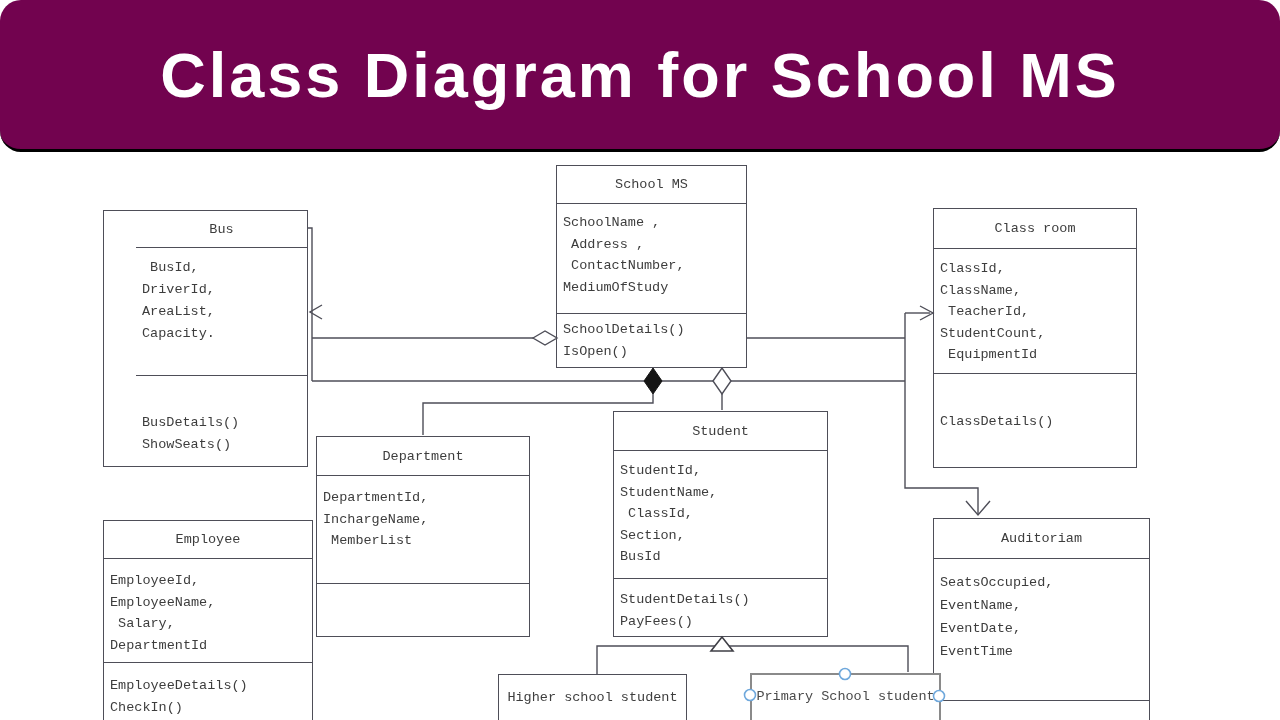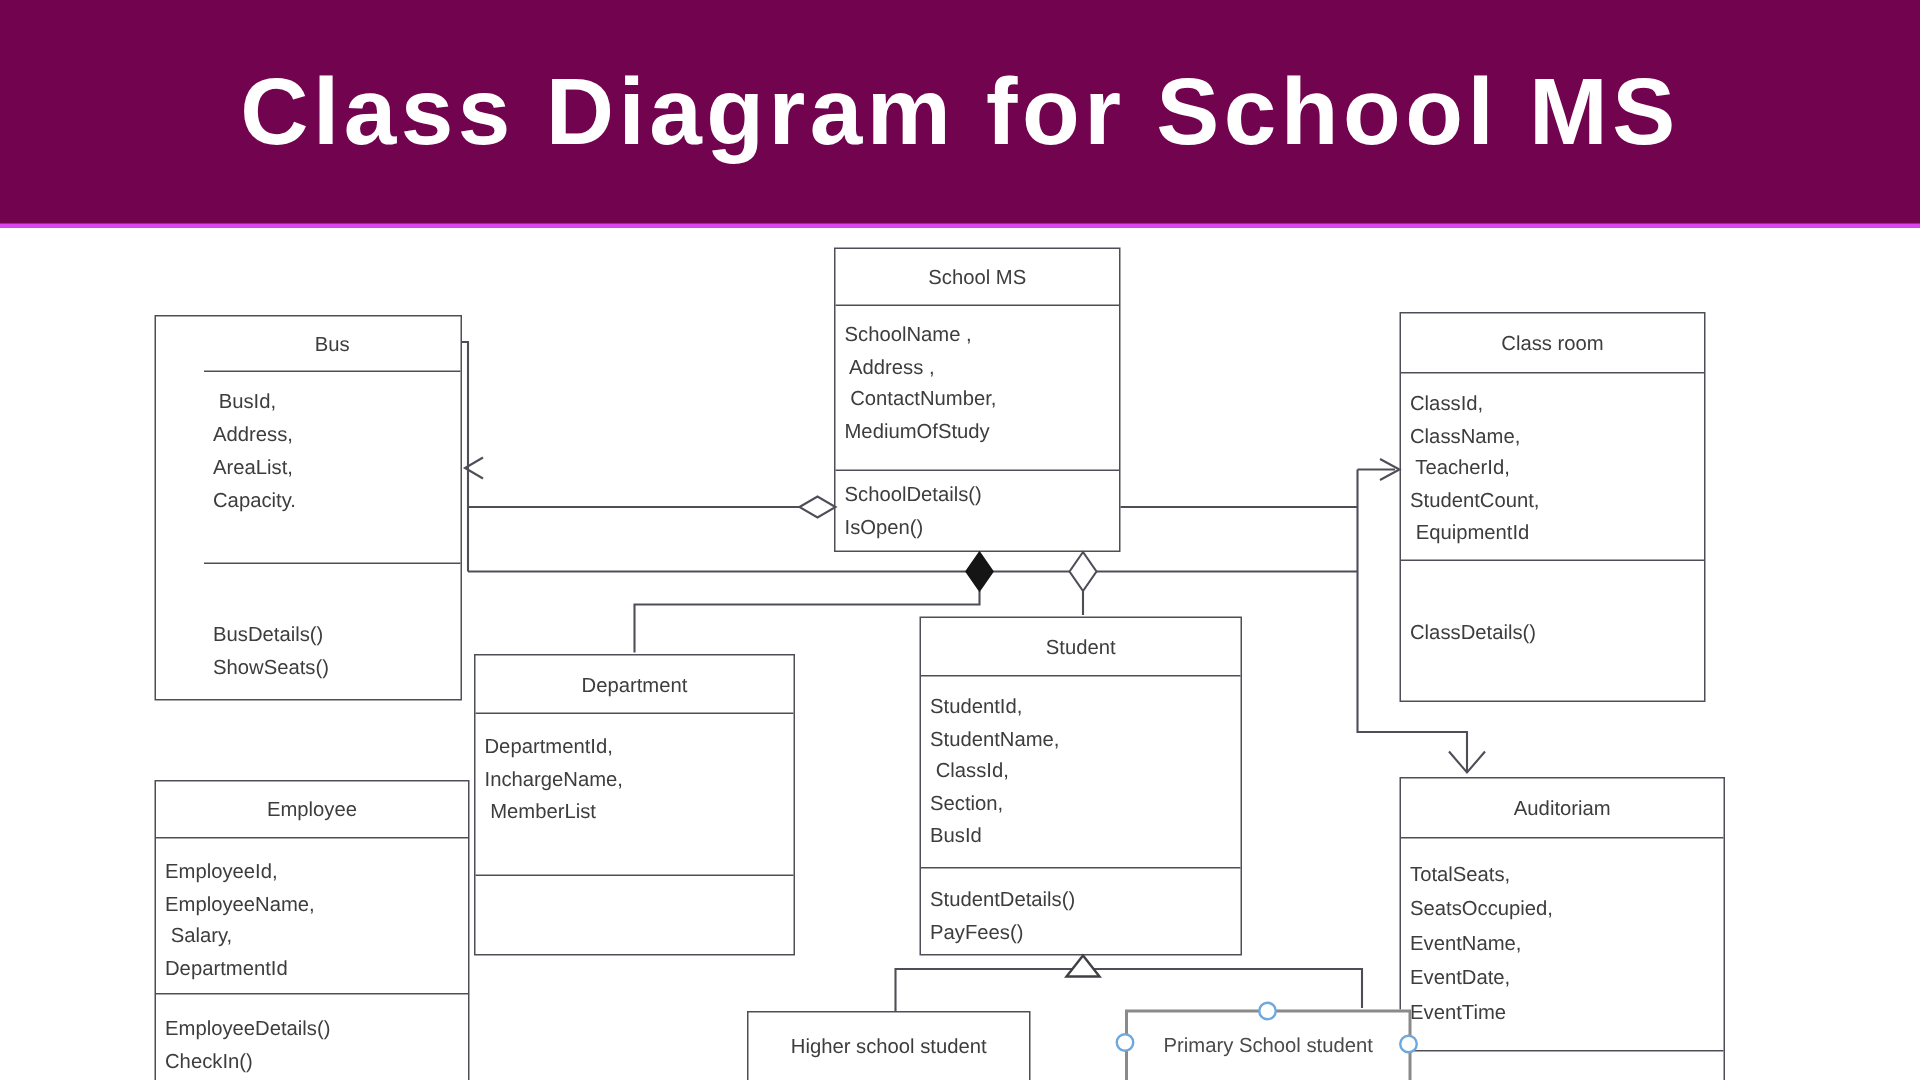--- a/index.html
+++ b/index.html
@@ -1,26 +1,26 @@
 <!DOCTYPE html>
 <html><head>
 <meta charset="utf-8">
 <style>
   html,body{margin:0;padding:0;}
   #screen{position:relative;width:1280px;height:720px;background:#ffffff;overflow:hidden;
           font-family:"Liberation Sans",sans-serif;}
   
   #header{position:absolute;left:0;top:0;width:1280px;height:152px;background:#72034F;
-          border-bottom:3px solid #d946ef;box-sizing:border-box;
-          display:flex;align-items:center;justify-content:center;}
+          border-bottom:3px solid #000000;box-sizing:border-box;
+          display:flex;align-items:center;justify-content:center;border-radius:21px;}
   #header .title{color:#ffffff;font-weight:bold;font-size:63px;letter-spacing:3px;
           font-family:"Liberation Sans",sans-serif;}
   
   .uml-box{position:absolute;background:#ffffff;border:1px solid #4e4e58;box-sizing:border-box;
-          font-size:13.5px;color:#3d3d3d;z-index:1;}
+          font-size:13.5px;color:#3d3d3d;z-index:1;font-family:Liberation Mono, monospace;}
   .sec-title{display:flex;align-items:center;justify-content:center;box-sizing:border-box;}
   .divided{border-bottom:1px solid #4e4e58;}
   .sec{box-sizing:border-box;padding-left:6px;}
   .row{white-space:pre;line-height:21.5px;}
   .selected{border:2px solid #8a8a8a;color:#4a4a4a;}
   svg{position:absolute;left:0;top:0;z-index:2;pointer-events:none;}
 </style>
 </head>
 <body>
 <div id="screen">
@@ -40,21 +40,21 @@
   <div class="sec" style="padding-top:5px">
     <div class="row">SchoolDetails()</div>
     <div class="row">IsOpen()</div>
   </div>
 </div>
 
 <div class="uml-box" style="left:103px;top:210px;width:205px;height:257px;padding-left:32px;">
   <div class="sec-title divided" style="height:37px">Bus</div>
   <div class="sec divided" style="height:128px;padding-top:9px">
     <div class="row" style="line-height:22px"> BusId,</div>
-    <div class="row" style="line-height:22px">Address,</div>
+    <div class="row" style="line-height:22px">DriverId,</div>
     <div class="row" style="line-height:22px">AreaList,</div>
     <div class="row" style="line-height:22px">Capacity.</div>
   </div>
   <div class="sec" style="padding-top:36px">
     <div class="row">BusDetails()</div>
     <div class="row">ShowSeats()</div>
   </div>
 </div>
 
 <div class="uml-box" style="left:933px;top:208px;width:204px;height:260px;">
@@ -105,21 +105,20 @@
   </div>
   <div class="sec" style="padding-top:10px">
     <div class="row">StudentDetails()</div>
     <div class="row">PayFees()</div>
   </div>
 </div>
 
 <div class="uml-box" style="left:933px;top:518px;width:217px;height:224px;">
   <div class="sec-title divided" style="height:40px">Auditoriam</div>
   <div class="sec divided" style="height:142px;padding-top:12px">
-    <div class="row" style="line-height:23px">TotalSeats,</div>
     <div class="row" style="line-height:23px">SeatsOccupied,</div>
     <div class="row" style="line-height:23px">EventName,</div>
     <div class="row" style="line-height:23px">EventDate,</div>
     <div class="row" style="line-height:23px">EventTime</div>
   </div>
   <div class="sec"></div>
 </div>
 
 <div class="uml-box" style="left:498px;top:674px;width:189px;height:66px;">
   <div class="sec-title" style="height:44px">Higher school student</div>

